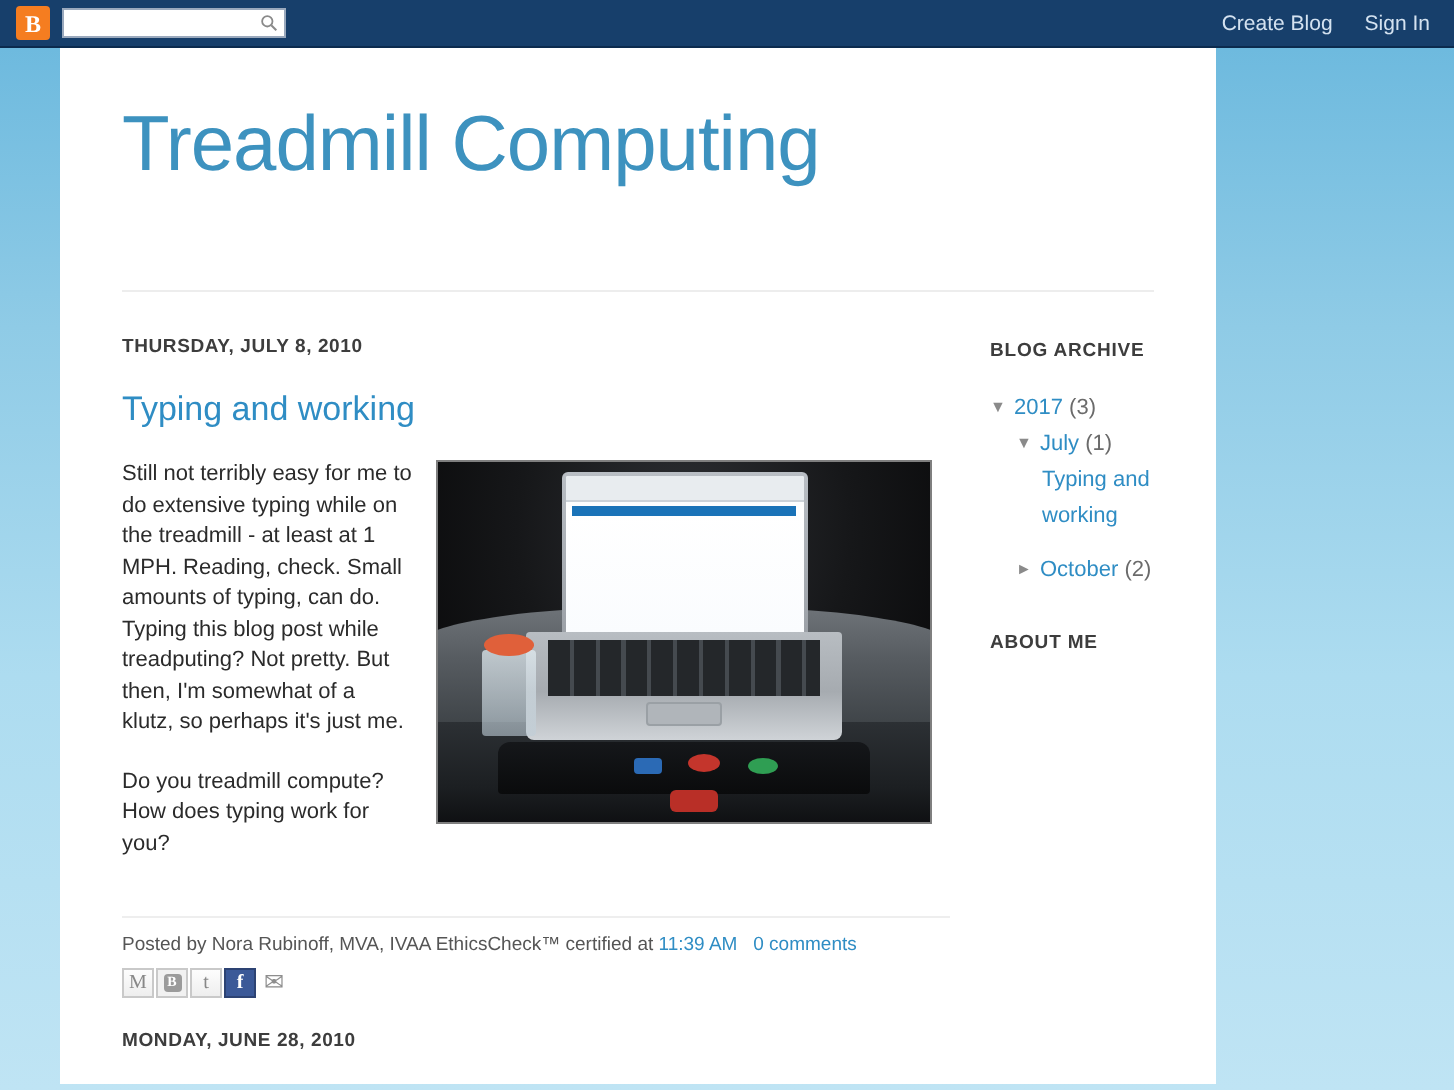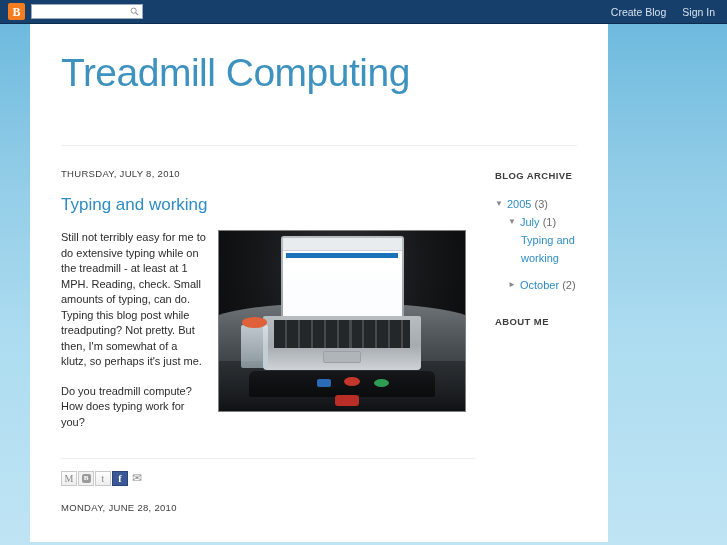--- a/index.html
+++ b/index.html
@@ -129,21 +129,21 @@
     padding: 22px 0 0 31px;
   }
   #side-col {
     width: 192px;
     padding: 24px 0 0 20px;
   }
 
   
   .date-header {
     font-size: 9.5px;
-    font-weight: normal;
+    font-weight: bold;
     color: #3d3d3d;
     letter-spacing: 0.3px;
     margin-bottom: 16px;
   }
   .post-title {
     font-size: 17px;
     font-weight: normal;
     color: #2f8dc4;
     margin-bottom: 15px;
     line-height: 20px;
@@ -388,20 +388,28 @@
               <div class="ph-btn blu"></div>
               <div class="ph-btn red"></div>
               <div class="ph-btn grn"></div>
               <div class="ph-btn red2"></div>
             </div>
           </div>
 
           <div id="post-footer-rule"></div>
 
           <div class="post-footer">
+            <div>
+              <span>Posted by</span>
+              <span>Nora Rubinoff, MVA, IVAA EthicsCheck™ certified</span>
+              <span>at</span>
+              <a href="#">11:39 AM</a>
+              &nbsp;
+              <a href="#">0 comments</a>
+            </div>
             <div class="share-row">
               <span class="share-ico">M</span>
               <span class="share-ico bl">
                   <i>B</i>
                 </span>
               <span class="share-ico">t</span>
               <span class="share-ico fb">f</span>
               <span class="share-ico sh">✉</span>
             </div>
           </div>
@@ -416,21 +424,21 @@
 
       <div id="side-col">
 
 
         <div class="side-section">
           <div class="side-title">Blog Archive</div>
           <div class="archive-list">
 
             <div class="arch-row">
               <span class="arrow">▼</span>
-              <span><a href="#" class="arch-link">2005</a>
+              <span><a href="#" class="arch-link">2017</a>
               <span class="arch-count">(3)</span></span>
             </div>
 
             <div class="arch-row lvl2">
               <span class="arrow">▼</span>
               <span><a href="#" class="arch-link">July</a>
               <span class="arch-count">(1)</span></span>
             </div>
 
             <div class="arch-row lvl3">

